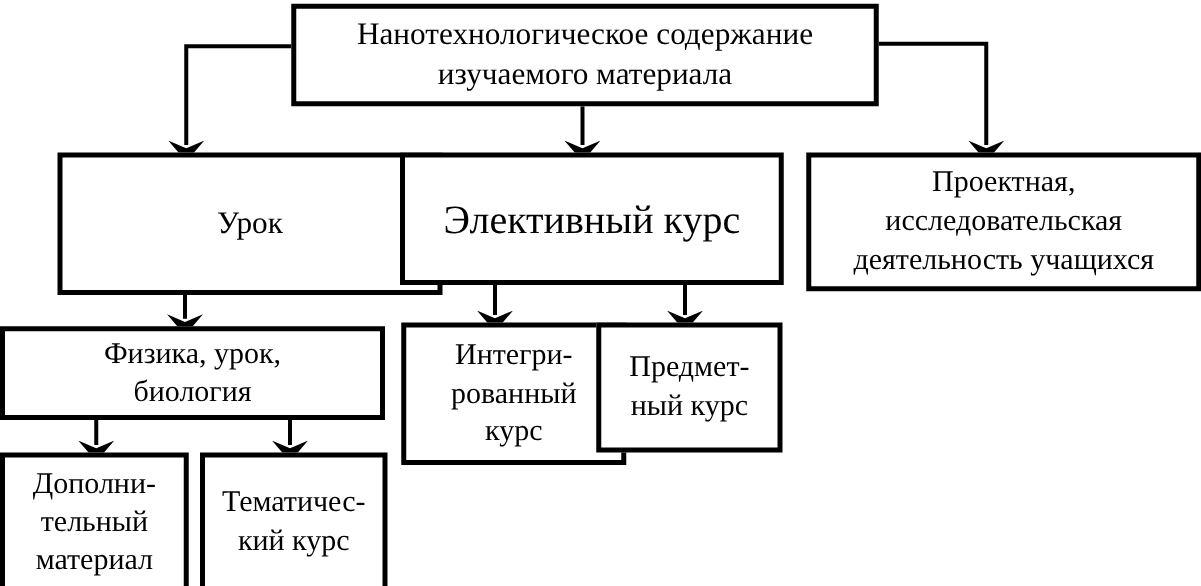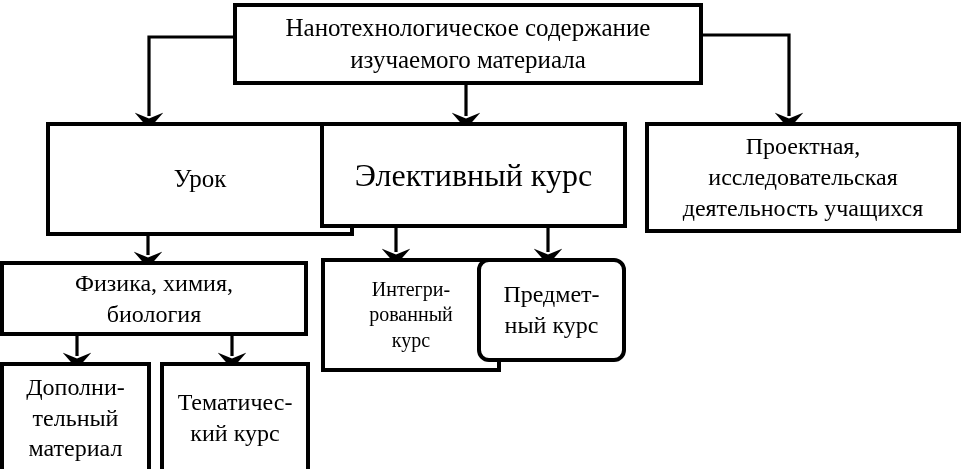--- a/index.html
+++ b/index.html
@@ -46,22 +46,22 @@
     box-sizing: border-box;
     white-space: pre-line;
   }
 
   
   #node-root       { left: 233px; top: 3px;   width: 470px; height: 82px;  font-size: 25px; }
   #node-lesson     { left: 0px;   top: 122px; width: 308px; height: 114px; font-size: 25px; margin-left: 46px; }
   #node-elective   { left: 320px; top: 122px; width: 307px; height: 106px; font-size: 32px; }
   #node-project    { left: 645px; top: 122px; width: 316px; height: 111px; font-size: 24px; }
   #node-sciences   { left: 0px;   top: 261px; width: 308px; height: 75px;  font-size: 24px; }
-  #node-integrated { left: 321px; top: 258px; width: 180px; height: 114px; font-size: 20px; }
-  #node-subject    { left: 477px; top: 258px; width: 149px; height: 104px; font-size: 24px; border-radius: 12px; }
+  #node-integrated { left: 321px; top: 258px; width: 180px; height: 114px; font-size: 24px; }
+  #node-subject    { left: 477px; top: 258px; width: 149px; height: 104px; font-size: 24px; }
   #node-extra      { left: 0px;   top: 362px; width: 151px; height: 112px; font-size: 24px; }
   #node-thematic   { left: 160px; top: 362px; width: 150px; height: 112px; font-size: 24px; }
 </style>
 </head>
 <body>
 
 <div id="diagram">
 
   <svg id="connector-layer" viewBox="0 0 961 469" width="961" height="469" xmlns="http://www.w3.org/2000/svg">
     <defs>
@@ -98,21 +98,21 @@
     <span class="label">Элективный курс</span>
   </div>
 
   <div class="node" id="node-project">
     <span class="label">Проектная,
 исследовательская
 деятельность учащихся</span>
   </div>
 
   <div class="node" id="node-sciences">
-    <span class="label">Физика, химия,
+    <span class="label">Физика, урок,
 биология</span>
   </div>
 
   <div class="node" id="node-integrated">
     <span class="label">Интегри-
 рованный
 курс</span>
   </div>
 
   <div class="node" id="node-subject">

